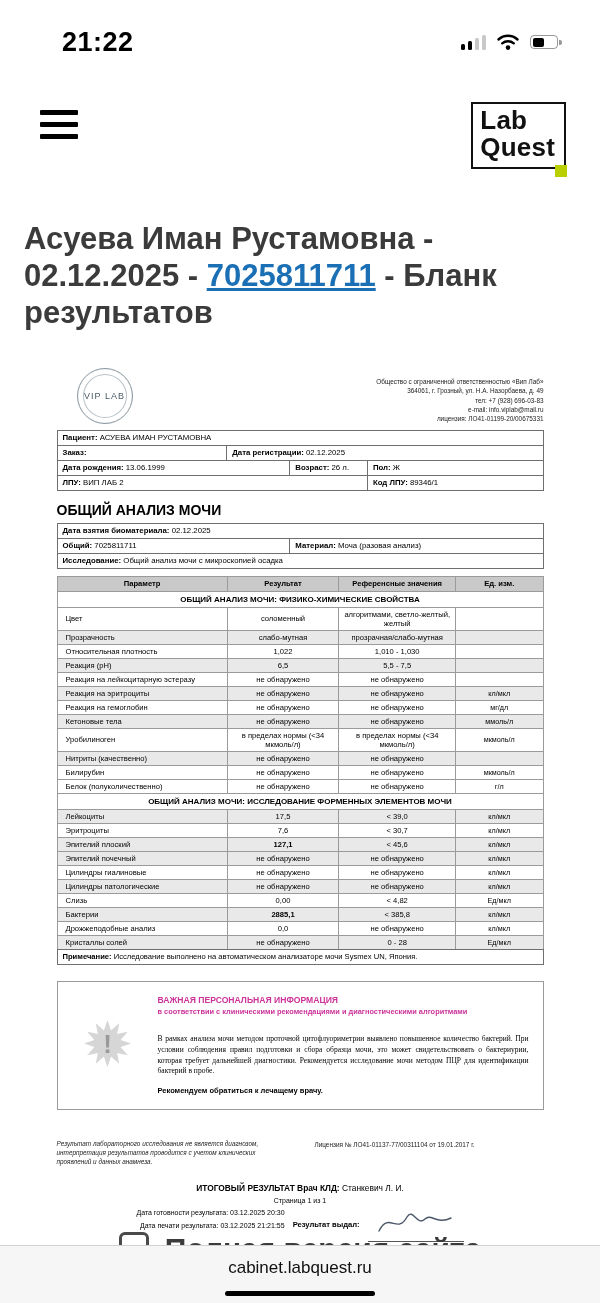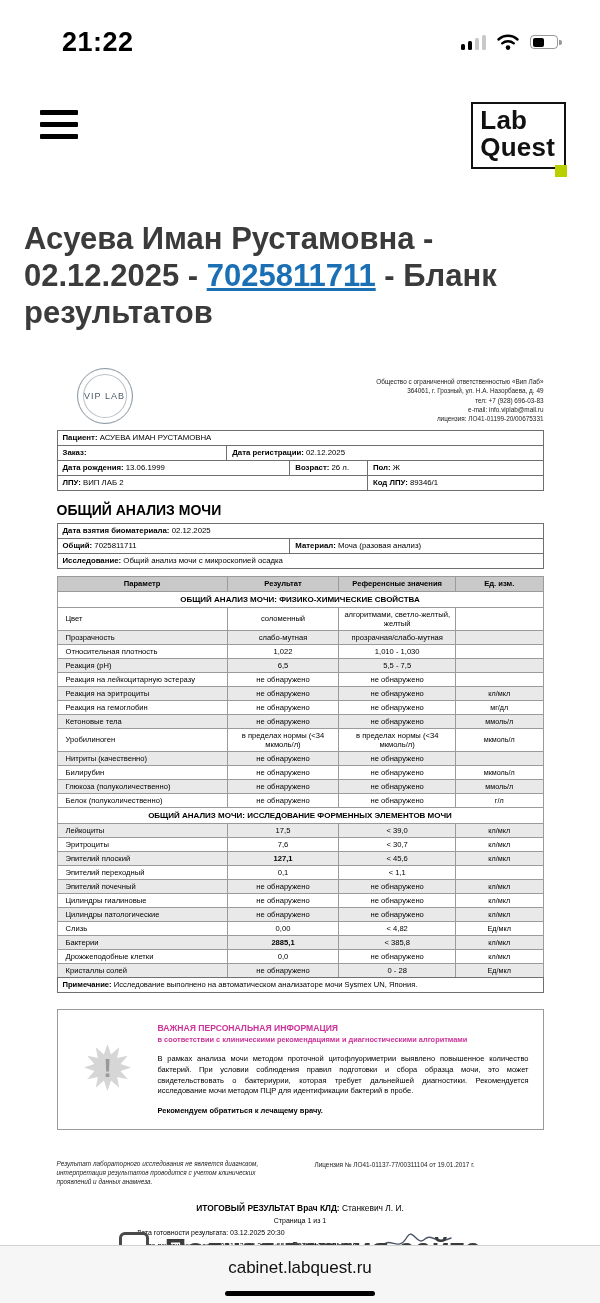--- a/index.html
+++ b/index.html
@@ -61,21 +61,21 @@
 
   .note { border:1px solid #6f6f6f; margin-top:-1px; padding:2.5px 5px; font-size:7.6px; }
 
   .important { border:1px solid #9a9a9a; margin-top:16px; padding:12px 14px; display:flex; gap:14px; }
   .imp-icon { position:relative; width:72px; min-width:72px; display:flex; align-items:center; justify-content:center; }
   .imp-icon .burst { font-size:62px; color:#d6d6d6; line-height:1; }
   .imp-icon .excl { position:absolute; top:50%; left:50%; transform:translate(-50%,-52%); font-size:26px; font-weight:bold; color:#9a9a9a; }
   .imp-text { font-size:7.5px; line-height:1.45; }
   .imp-title { color:#cc3399; font-weight:bold; font-size:8.6px; }
   .imp-sub { color:#cc3399; font-weight:bold; font-size:7.4px; margin-top:1px; }
-  .imp-body { margin-top:8px; text-align:justify; }
+  .imp-body { margin-top:16px; text-align:justify;font-family:Liberation Serif, serif; }
   .imp-advice { margin-top:9px; font-weight:bold; }
 
   .disclaimer-row { display:flex; margin-top:30px; font-size:6.4px; line-height:1.4; color:#222; }
   .disc-italic { font-style:italic; width:46%; }
   .disc-license { margin-left:34px; width:42%; padding-top:1px; }
 
   .final-line { text-align:center; margin-top:16px; font-size:8.4px; }
   .page-info { text-align:center; margin-top:4px; font-size:7px; }
   .dates-block { display:flex; justify-content:center; align-items:flex-start; margin-top:3px; gap:8px; }
   .dates-col { font-size:7px; text-align:right; line-height:1.8; }
@@ -267,26 +267,20 @@
             <td class="result">не обнаружено</td>
             <td class="ref">не обнаружено</td>
             <td class="unit"></td>
           </tr>
           <tr class="">
             <td class="param">Билирубин</td>
             <td class="result">не обнаружено</td>
             <td class="ref">не обнаружено</td>
             <td class="unit">мкмоль/л</td>
           </tr>
-          <tr class="alt">
-            <td class="param">Глюкоза (полуколичественно)</td>
-            <td class="result">не обнаружено</td>
-            <td class="ref">не обнаружено</td>
-            <td class="unit">ммоль/л</td>
-          </tr>
           <tr class="">
             <td class="param">Белок (полуколичественно)</td>
             <td class="result">не обнаружено</td>
             <td class="ref">не обнаружено</td>
             <td class="unit">г/л</td>
           </tr>
           <tr class="section-row">
             <td colspan="4">ОБЩИЙ АНАЛИЗ МОЧИ: ИССЛЕДОВАНИЕ ФОРМЕННЫХ ЭЛЕМЕНТОВ МОЧИ</td>
           </tr>
           <tr class="alt">
@@ -299,26 +293,20 @@
             <td class="param">Эритроциты</td>
             <td class="result">7,6</td>
             <td class="ref">&lt; 30,7</td>
             <td class="unit">кл/мкл</td>
           </tr>
           <tr class="alt">
             <td class="param">Эпителий плоский</td>
             <td class="result bold">127,1</td>
             <td class="ref">&lt; 45,6</td>
             <td class="unit">кл/мкл</td>
-          </tr>
-          <tr class="">
-            <td class="param">Эпителий переходный</td>
-            <td class="result">0,1</td>
-            <td class="ref">&lt; 1,1</td>
-            <td class="unit"></td>
           </tr>
           <tr class="alt">
             <td class="param">Эпителий почечный</td>
             <td class="result">не обнаружено</td>
             <td class="ref">не обнаружено</td>
             <td class="unit">кл/мкл</td>
           </tr>
           <tr class="">
             <td class="param">Цилиндры гиалиновые</td>
             <td class="result">не обнаружено</td>
@@ -337,21 +325,21 @@
             <td class="ref">&lt; 4,82</td>
             <td class="unit">Ед/мкл</td>
           </tr>
           <tr class="alt">
             <td class="param">Бактерии</td>
             <td class="result bold">2885,1</td>
             <td class="ref">&lt; 385,8</td>
             <td class="unit">кл/мкл</td>
           </tr>
           <tr class="">
-            <td class="param">Дрожжеподобные клетки</td>
+            <td class="param">Дрожжеподобные анализ</td>
             <td class="result">0,0</td>
             <td class="ref">не обнаружено</td>
             <td class="unit">кл/мкл</td>
           </tr>
           <tr class="alt">
             <td class="param">Кристаллы солей</td>
             <td class="result">не обнаружено</td>
             <td class="ref">0 - 28</td>
             <td class="unit">Ед/мкл</td>
           </tr>

